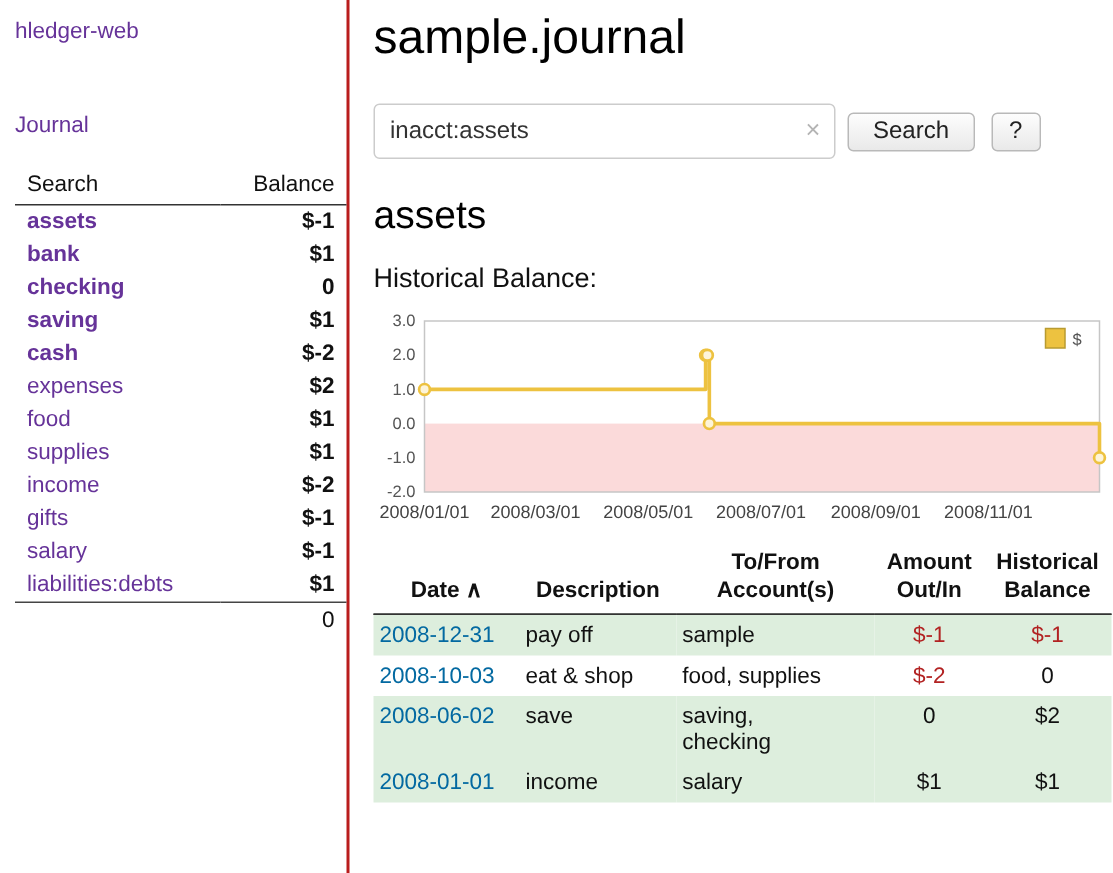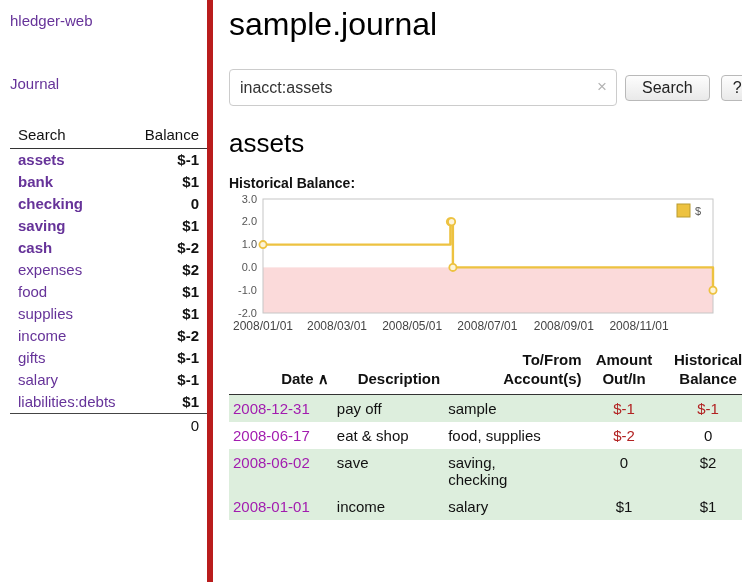--- a/index.html
+++ b/index.html
@@ -2,68 +2,68 @@
 <html><head>
 <meta charset="utf-8">
 <style>
   *{box-sizing:border-box;margin:0;padding:0}
   html,body{width:742px;height:582px;overflow:hidden}
   body{font-family:"Liberation Sans",sans-serif;background:#fff;color:#111;font-size:15px}
   a{text-decoration:none;cursor:pointer}
   .app{display:flex;width:742px;height:582px}
 
   
-  .sidebar{width:213px;flex-shrink:0;border-right:6px solid #b91c1c;padding:12px 0 0 10px}
+  .sidebar{width:233px;flex-shrink:0;border-right:2px solid #b91c1c;padding:12px 0 0 10px}
   .app-title{margin-bottom:46px;font-size:15px}
   .app-title a,.journal a,.acct{color:#663399}
-  .journal{margin-bottom:32px;font-size:15px}
+  .journal{margin-bottom:20px;font-size:15px}
   table.accounts{width:100%;border-collapse:collapse;font-size:15px}
   table.accounts th{font-weight:normal;text-align:left;padding:2px 8px 5px 8px;border-bottom:1px solid #333}
   table.accounts th.r{text-align:right}
   table.accounts td{padding:2px 8px 3px 8px}
   td.ind0{padding-left:10px}
   td.ind1{padding-left:24px}
   td.ind2{padding-left:38px}
   td.bal{text-align:right;font-weight:bold;color:#111;white-space:nowrap}
   .bold{font-weight:bold}
   .neg-strong{color:#a3282b}
   .neg-soft{color:#c0696b}
   tr.lastacct td{border-bottom:1px solid #444}
   tr.total td{border-top:1px solid #444;font-weight:normal;padding-top:3px}
 
   
   main{flex:1;padding:4px 6px 0 16px}
   h1{font-size:32px;font-weight:400;margin:2px 0 26px;color:#000}
   .searchrow{display:flex;align-items:center;margin-bottom:22px}
-  .searchbox{position:relative;width:388px;margin-right:8px}
+  .searchbox{position:relative;width:308px;margin-right:8px}
   .searchbox input{width:100%;height:37px;border:1px solid #ccc;border-radius:4px;font-size:16px;
     padding:0 30px 0 10px;color:#333;font-family:inherit;outline:none}
   .clear{position:absolute;right:10px;top:8px;color:#b4b4b4;font-size:17px;cursor:pointer}
   .btn{height:26px;padding:0 16px;font-size:16px;color:#222;background:linear-gradient(#fdfdfd,#e9e9e9);
     border:1px solid #b9b9b9;border-radius:4px;font-family:inherit;cursor:pointer}
   .btn.help{margin-left:11px;padding:0 11px}
   h2{font-size:26px;font-weight:500;margin:0 0 16px;color:#000}
-  .chart-label{font-weight:bold;font-size:14px;margin-bottom:2px}
+  .chart-label{font-weight:normal;font-size:18px;margin-bottom:12px}
   svg.chart{display:block;margin-bottom:4px}
   .tick{font-size:11px;fill:#555;font-family:"Liberation Sans",sans-serif}
   .xtick{font-size:12px;fill:#444;font-family:"Liberation Sans",sans-serif}
 
   
   table.txns{border-collapse:collapse;width:100%;font-size:15px;margin-top:4px;table-layout:fixed}
   table.txns col.c-date{width:97px}
   table.txns col.c-desc{width:104px}
   table.txns col.c-acct{width:132px}
   table.txns col.c-amt{width:72px}
   table.txns col.c-bal{width:85px}
-  table.txns th{font-weight:bold;text-align:right;vertical-align:bottom;line-height:1.25;
+  table.txns th{font-weight:bold;text-align:center;vertical-align:bottom;line-height:1.25;
     padding:2px 4px 5px 4px;border-bottom:1px solid #333}
   table.txns th.r,table.txns td.r{text-align:center}
   table.txns td{padding:5px 4px;vertical-align:top}
   table.txns tr.alt{background:#ddeedd}
-  a.date{color:#a21caf}
+  a.date{color:#0369a1}
   td.accts{white-space:pre-line}
   .neg{color:#b22222}
   .sort{font-weight:bold}
 </style>
 </head>
 <body>
 
 <div class="app">
 
   <aside class="sidebar">
@@ -210,21 +210,21 @@
       </thead>
       <tbody>
         <tr class="alt">
           <td><a class="date">2008-12-31</a></td>
           <td>pay off</td>
           <td class="accts">sample</td>
           <td class="r neg">$-1</td>
           <td class="r neg">$-1</td>
         </tr>
         <tr>
-          <td><a class="date">2008-06-17</a></td>
+          <td><a class="date">2008-10-03</a></td>
           <td>eat &amp; shop</td>
           <td class="accts">food, supplies</td>
           <td class="r neg">$-2</td>
           <td class="r">0</td>
         </tr>
         <tr class="alt">
           <td><a class="date">2008-06-02</a></td>
           <td>save</td>
           <td class="accts">saving,
 checking</td>

